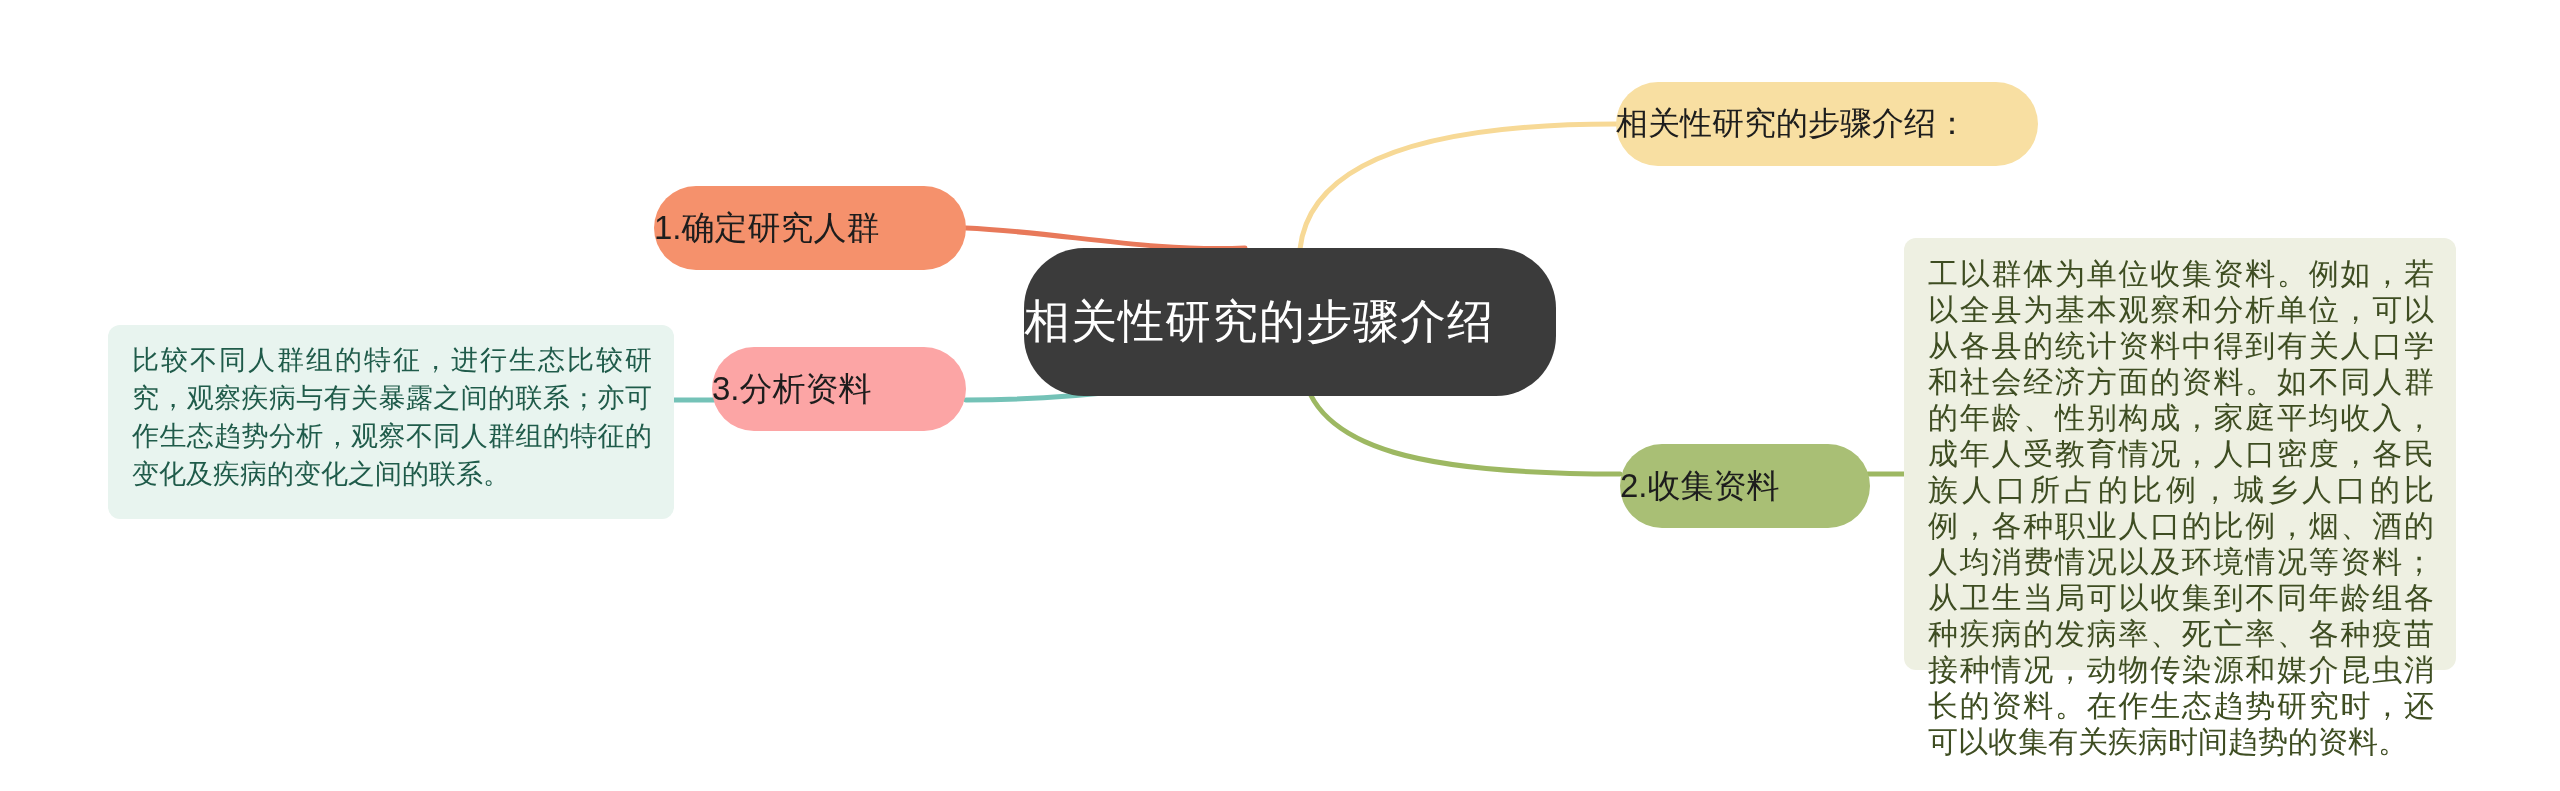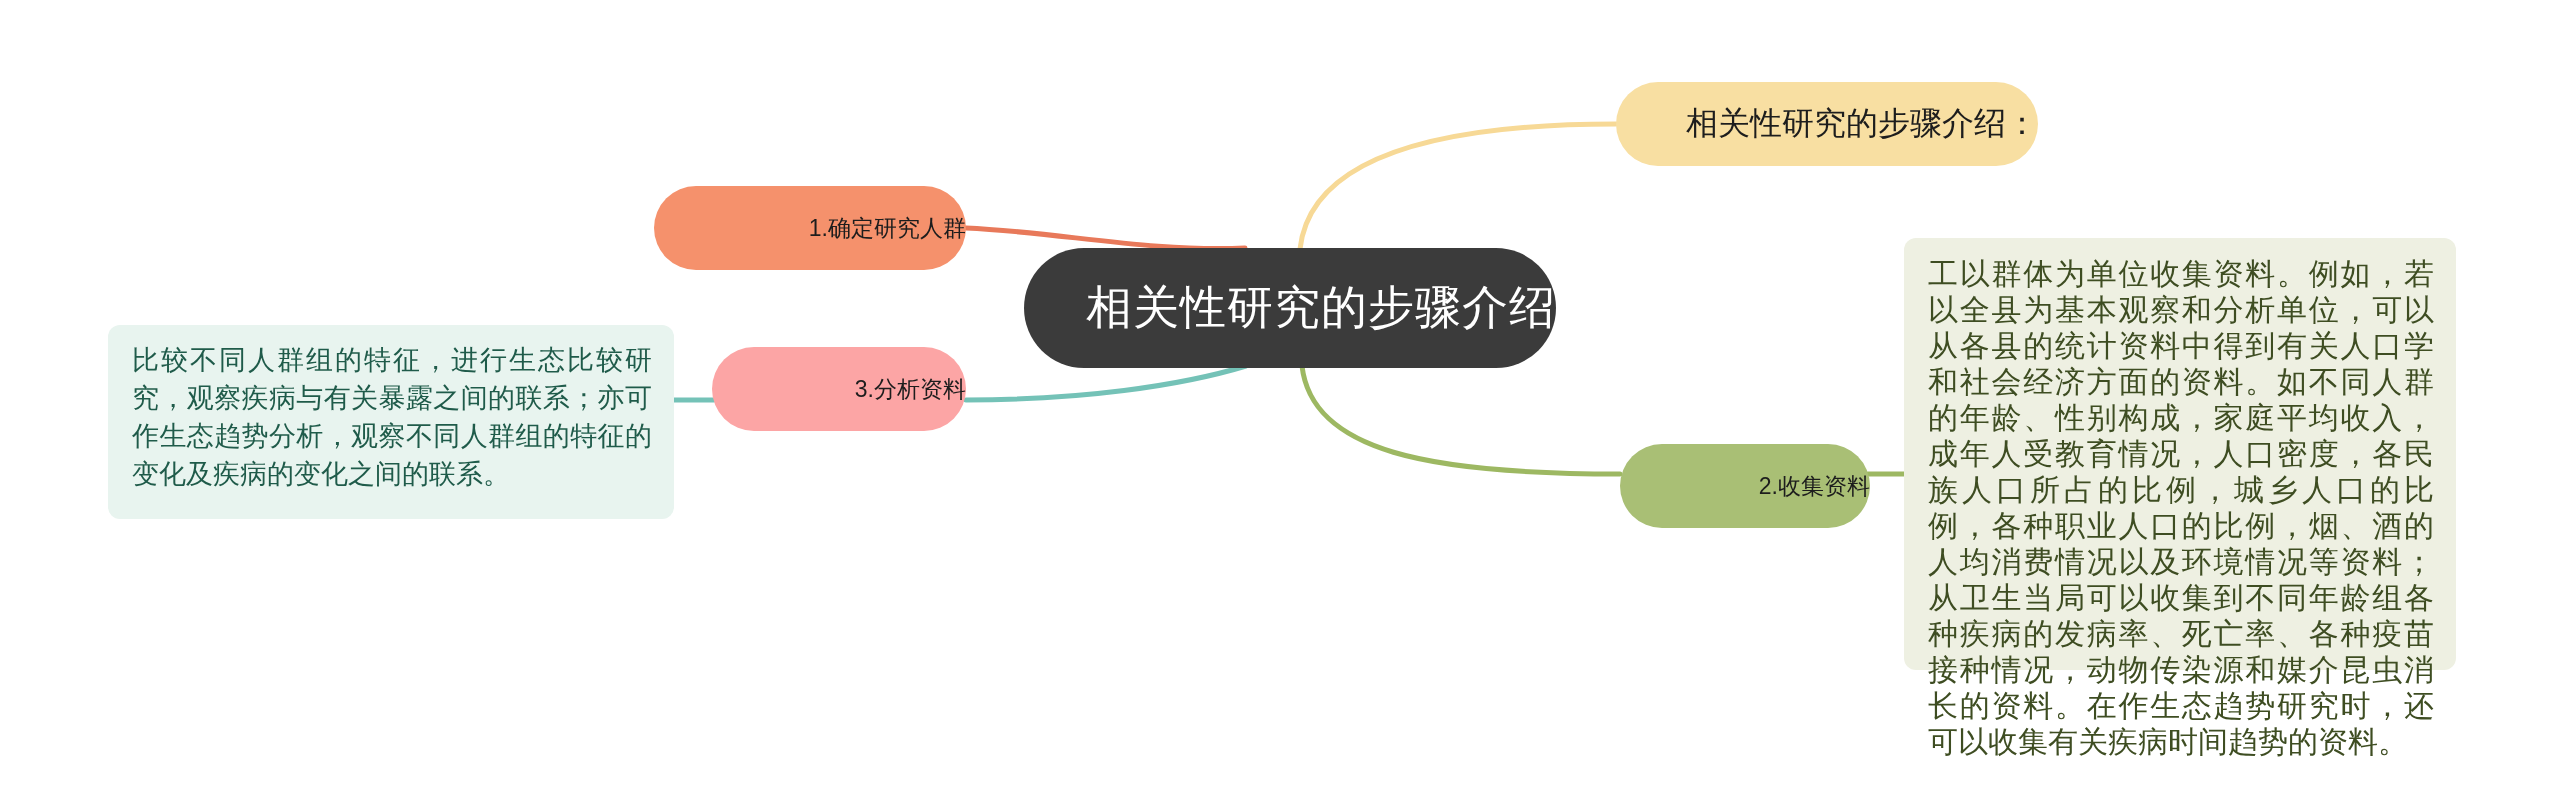--- a/index.html
+++ b/index.html
@@ -25,44 +25,44 @@
     width: 2560px;
     height: 791px;
     pointer-events: none;
   }
 
   
   .node {
     position: absolute;
     display: flex;
     align-items: center;
-    justify-content: flex-end;
+    justify-content: flex-start;
     box-sizing: border-box;
     text-align: center;
     white-space: nowrap;
   }
 
   
   .node-root {
     left: 1024px;
     top: 248px;
     width: 532px;
-    height: 120px;
+    height: 148px;
     background: #3b3b3b;
     color: #ffffff;
     border-radius: 60px;
     font-size: 46px;
     letter-spacing: 1px;
   }
 
   
   .node-branch {
     border-radius: 44px;
     color: #1d1d1d;
-    font-size: 23px;
+    font-size: 33px;
   }
   .node-step1 {
     left: 654px;
     top: 186px;
     width: 312px;
     height: 84px;
     background: #f5916c;
   }
   .node-step3 {
     left: 712px;

